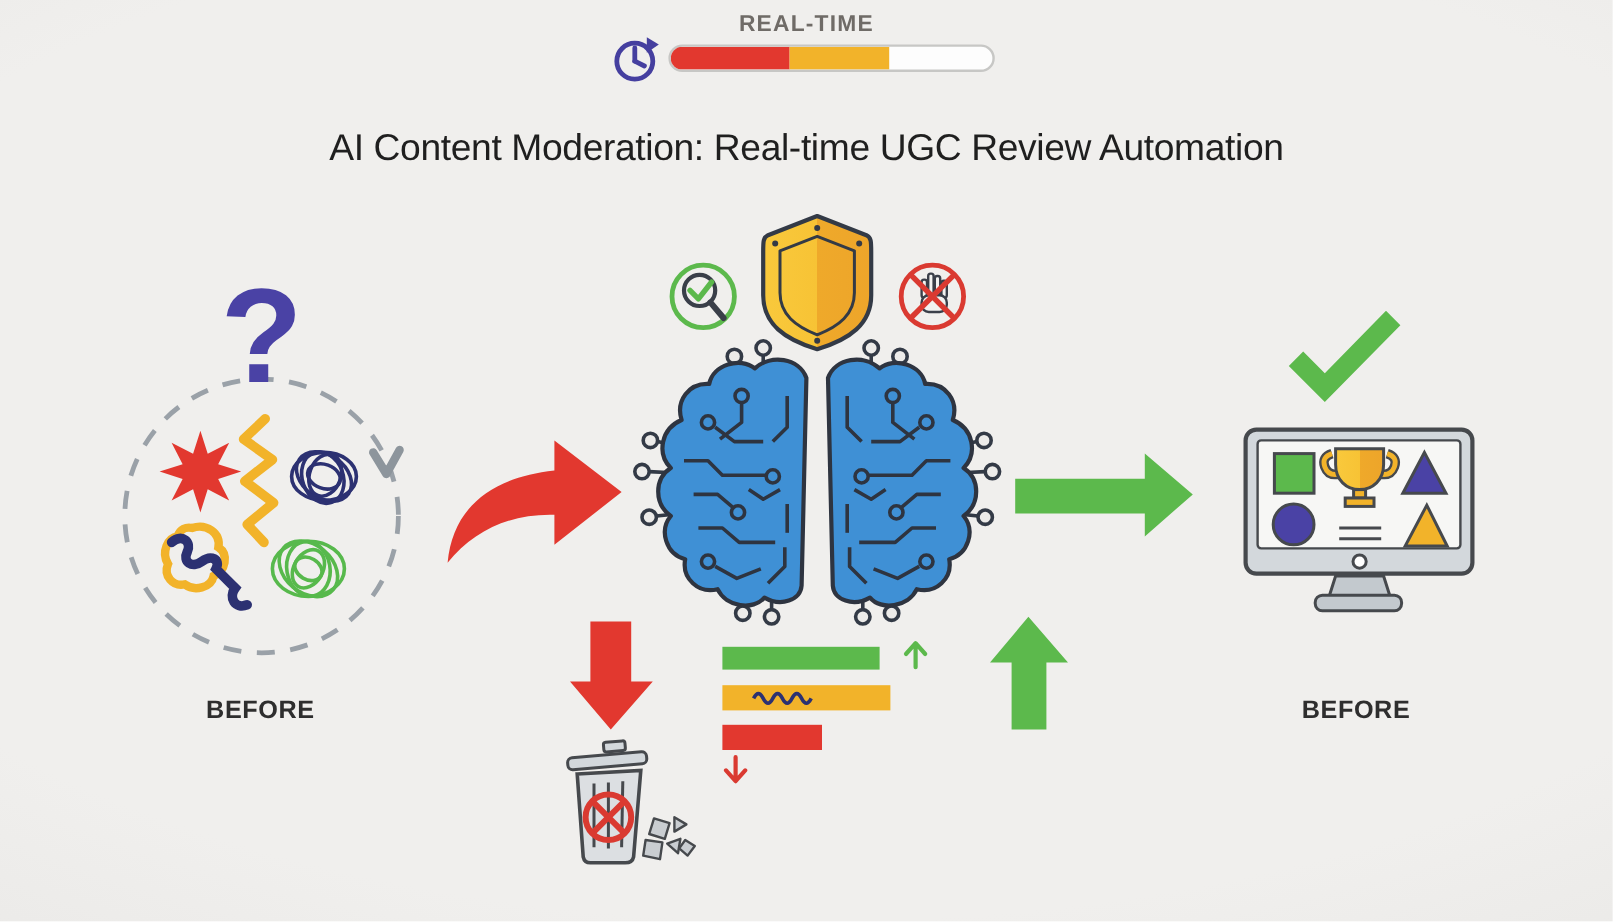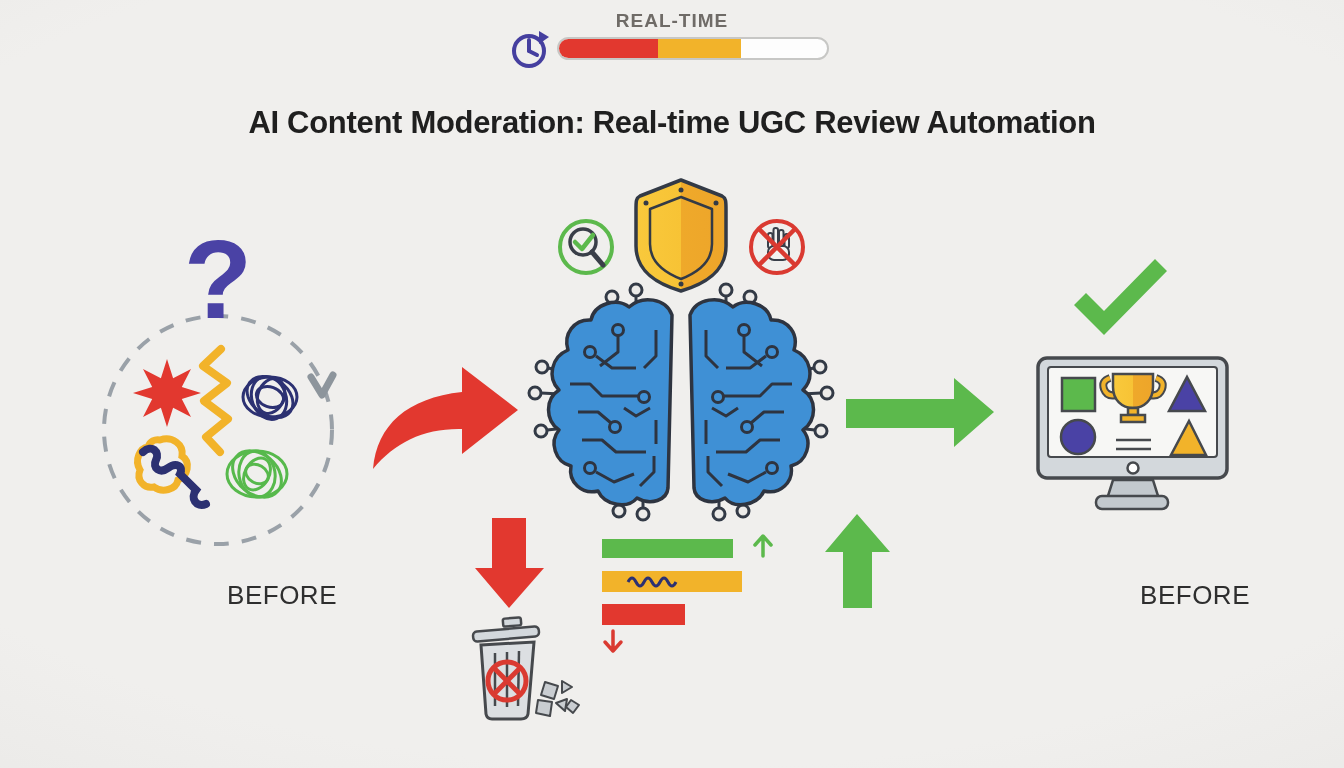--- a/index.html
+++ b/index.html
@@ -16,25 +16,25 @@
   }
   .progress-track {
     top:37px; left:557px; width:272px; height:23px;
     background:#fdfdfd; border:2px solid #c7c7c5; border-radius:12px;
     overflow:hidden; display:flex;
   }
   .progress-track .seg { height:100%; }
   .clock-wrap { top:26px; left:506px; width:46px; height:46px; }
   .main-title {
     top:105px; left:0; width:1344px; text-align:center;
-    font-size:31px; font-weight:700; letter-spacing:-0.3px; color:#1f1f1f;
+    font-size:31px; font-weight:400; letter-spacing:-0.3px; color:#1f1f1f;
   }
   .stage-label {
-    top:580px; font-size:26px; font-weight:400; letter-spacing:0.5px; color:#2e2e2e;
-    width:240px; text-align:right;
+    top:580px; font-size:21px; font-weight:700; letter-spacing:0.5px; color:#2e2e2e;
+    width:240px; text-align:center;
   }
   .stage-label.before { left:97px; }
   .stage-label.after  { left:1010px; }
   svg { display:block; }
 </style>
 </head>
 <body>
 
 <div class="canvas">
 

